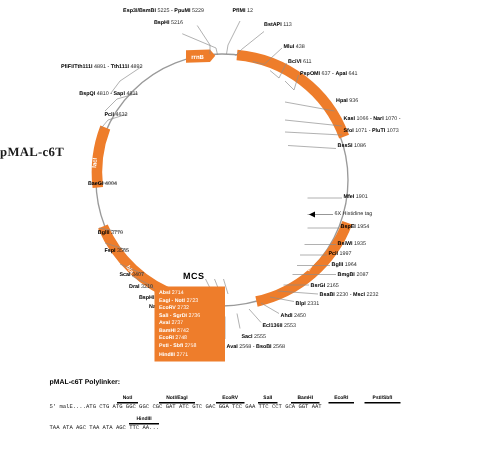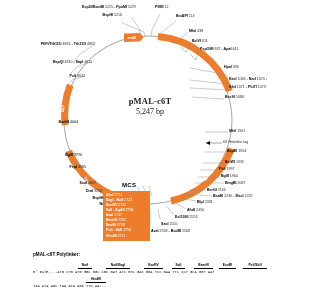--- a/index.html
+++ b/index.html
@@ -38,21 +38,21 @@
   #mcs-box .mline{
     font-size:3.5px;color:#ffffff;white-space:nowrap;line-height:1.45;
   }
   #mcs-box .mline b{font-weight:bold;}
   #mcs-label{
     position:absolute;left:122px;top:182px;
     font-size:6px;font-weight:bold;color:#000;letter-spacing:.3px;
   }
 
   #center-title{
-    position:absolute;left:0;top:96px;width:300px;text-align:center;
+    position:absolute;left:0;top:96px;width:300px;text-align:left;
     font-family:"Liberation Serif", serif;
     pointer-events:none;
   }
   #center-title .nm{display:block;font-size:8.5px;font-weight:bold;color:#1a1a1a;letter-spacing:.2px;}
   #center-title .bp{display:block;font-size:8px;color:#1a1a1a;margin-top:1px;}
 
   
   #polylinker{position:absolute;left:0;top:250px;width:300px;height:50px;}
   #poly-title{
     position:absolute;left:33px;top:2px;
@@ -316,21 +316,20 @@
     <b>BspHI</b>
     <span class="pos">3048</span>
   </div>
   <div class="lbl r" style="left:0px;top:202px;width:116px;">
     <b>NaeI</b>
     <span class="pos">3004</span>
   </div>
 
   <div id="center-title">
     <span class="nm">pMAL-c6T</span>
-    <span class="bp">5,247 bp</span>
   </div>
 
   <div id="mcs-label">MCS</div>
   <div id="mcs-box">
     <div class="mline">
       <b>AbsI</b> <span>2714</span>
     </div>
     <div class="mline">
       <b>EagI - NotI</b> <span>2723</span>
     </div>

